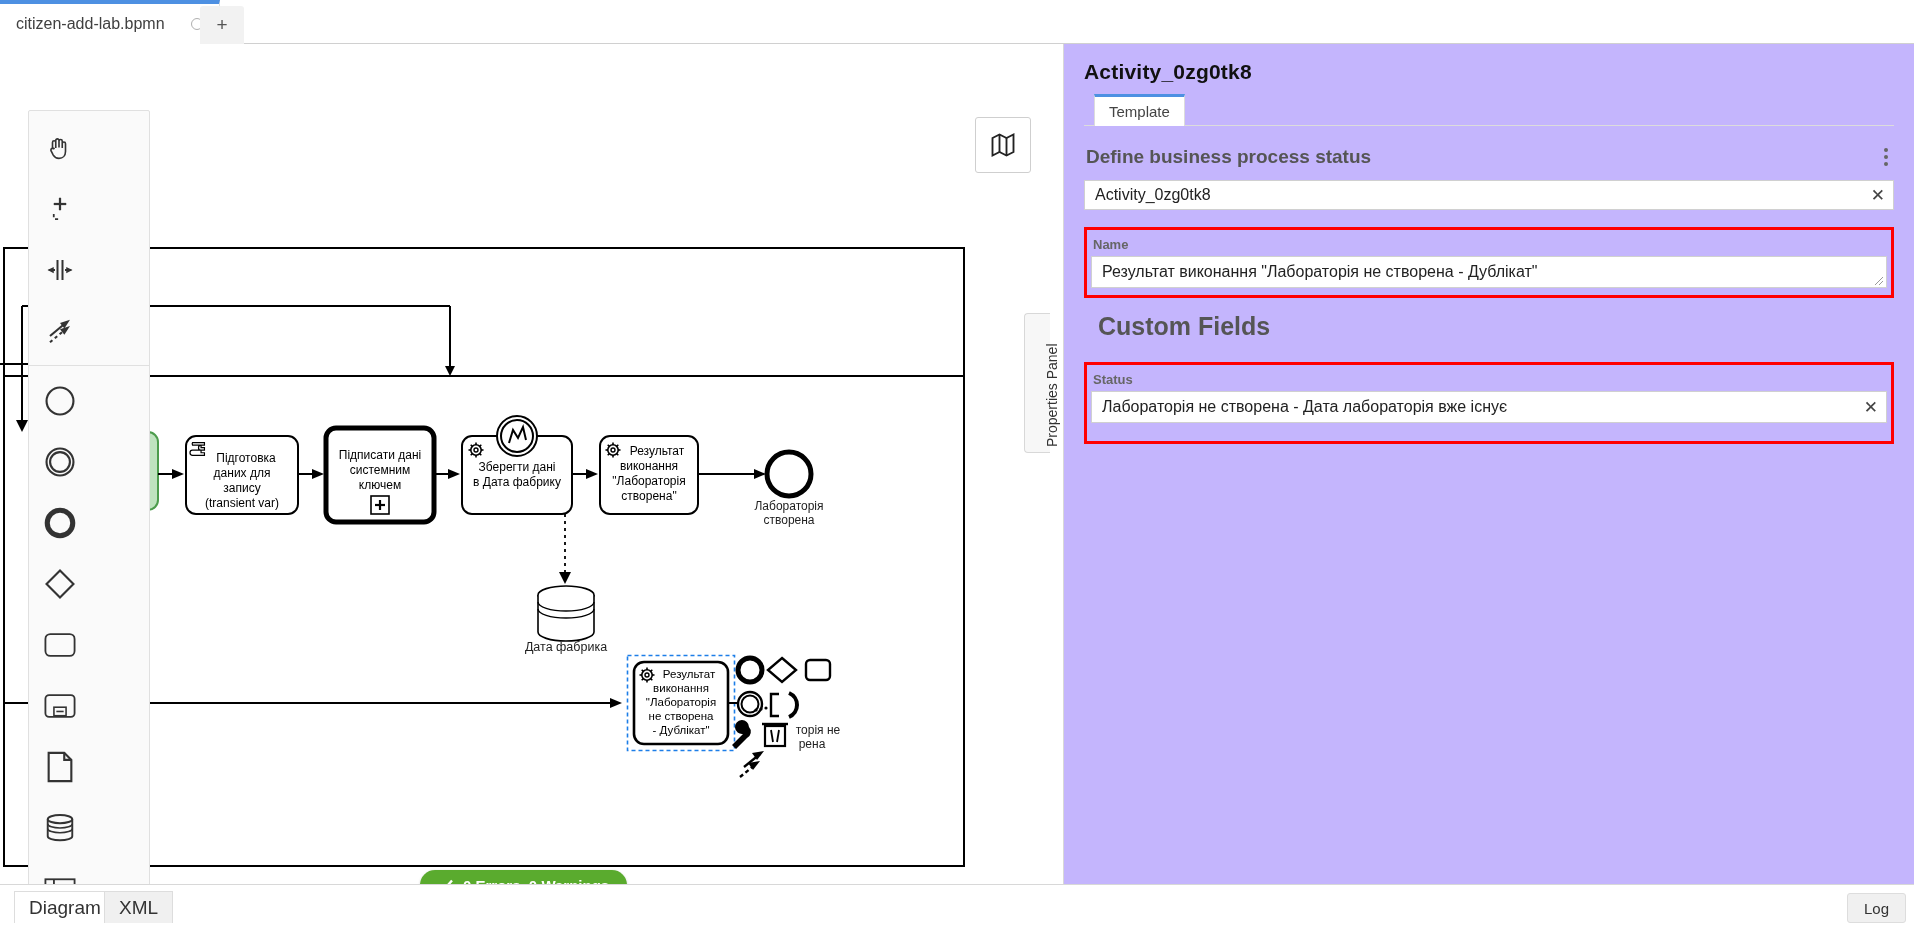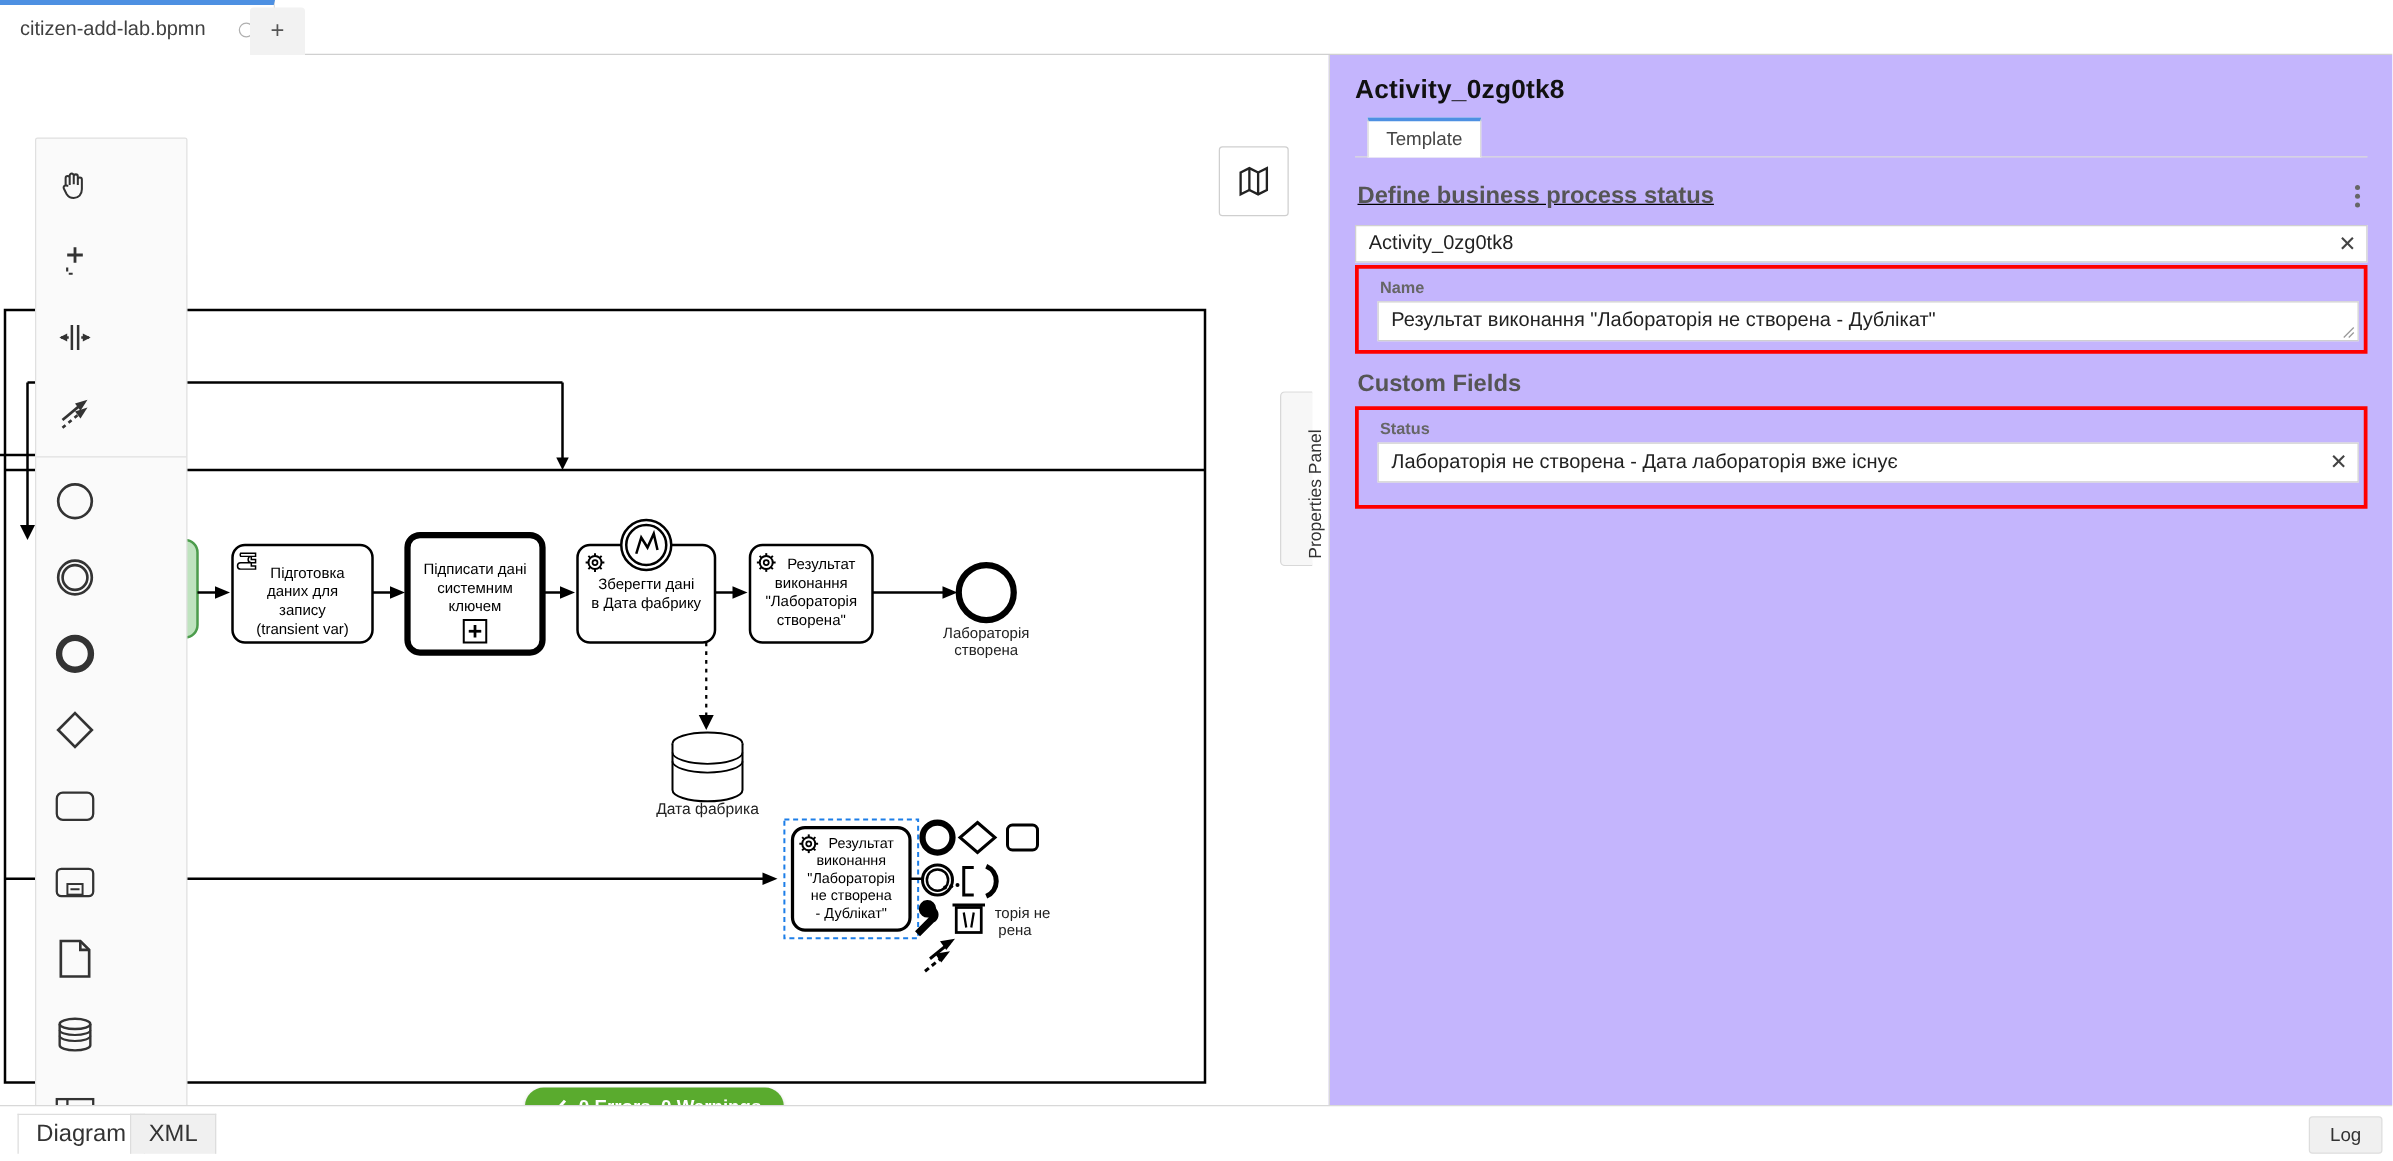--- a/index.html
+++ b/index.html
@@ -129,21 +129,20 @@
     position: absolute; left: 10px; top: 0; height: 32px; padding: 0 14px;
     display: flex; align-items: center; font-size: 15px; color: #444;
     background: #fff; border: 1px solid #dcdcdc; border-bottom: none;
     border-top: 3px solid #4d90e2;
   }
   .panel-body { padding: 0 20px; position: relative; }
 
   .group-head {
     display: flex; align-items: center; justify-content: space-between;
     padding: 18px 2px 10px 2px;
-    text-decoration: underline;
   }
   .group-title { font-size: 19px; font-weight: bold; color: #555; }
   .kebab { display: flex; flex-direction: column; gap: 3px; padding: 4px; }
   .kebab i { width: 4px; height: 4px; background: #666; border-radius: 50%; display: block; }
 
   .field { position: relative; margin-bottom: 2px; }
   .field-label {
     font-size: 13px; font-weight: bold; color: #666;
     padding: 5px 2px 4px 2px;
   }
@@ -159,26 +158,27 @@
     position: absolute; right: 8px; top: 50%; transform: translateY(-50%);
     font-size: 17px; color: #444; line-height: 1;
   }
   .resize-grip {
     position: absolute; right: 2px; bottom: 1px;
     width: 10px; height: 10px; color: #999;
   }
   .hl-box {
     position: relative;
     border: 3px solid #ff0000;
-    padding: 2px 4px 5px 15px;
-    margin-top: 2px;
+    padding: 2px 4px 5px 4px;
+    margin-top: 17px;
   }
   .section-title {
-    font-size: 19px; font-weight: bold; color: #555;
+    font-size: 25px; font-weight: bold; color: #555;
     padding: 14px 2px 4px 2px;
+    margin-left: 12px;
   }
 
   .txt { white-space: nowrap; overflow: hidden; }
 </style>
 </head>
 <body>
 
 <div class="app">
 
   <div class="tabbar">

